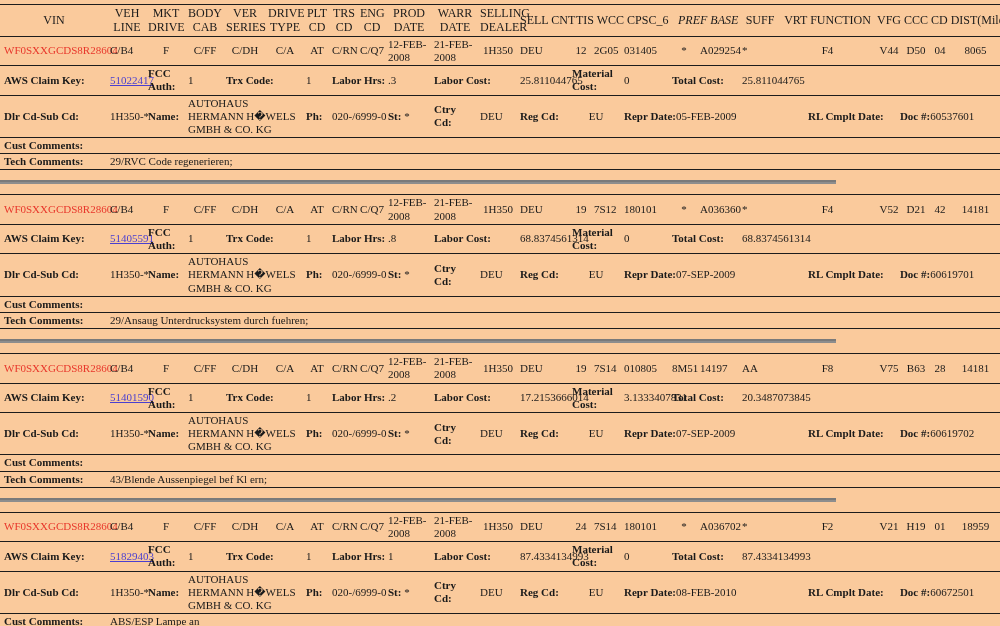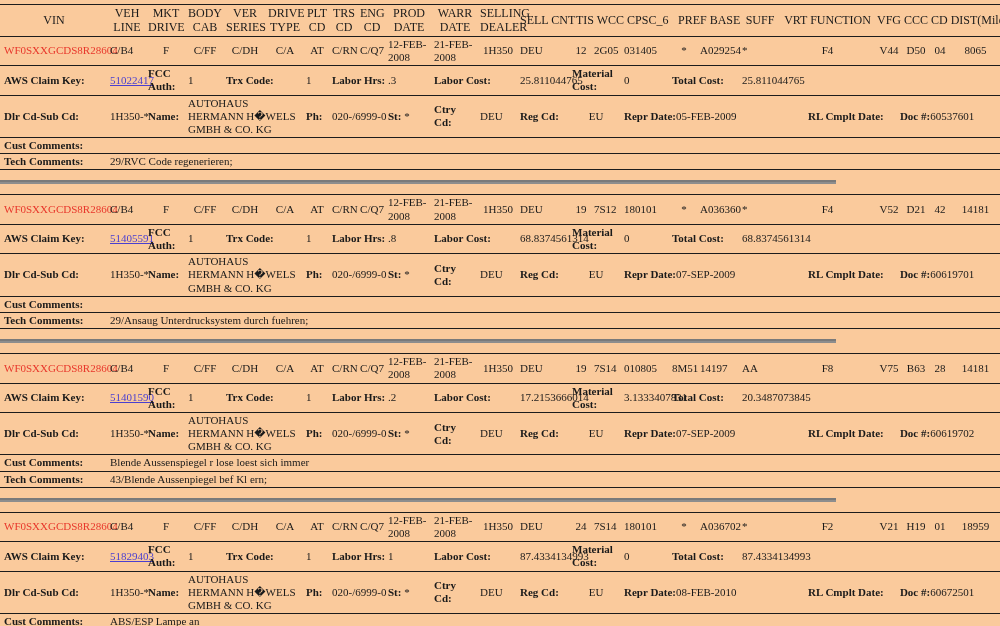--- a/index.html
+++ b/index.html
@@ -29,21 +29,21 @@
   .c{padding:1px 2px;}
   .pl{padding-left:4px;}
   .ctr{text-align:center;}
   .rgt{text-align:center;padding-right:3px;}
   .b{font-weight:bold;}
   .red{color:var(--red);white-space:nowrap;}
   .lnk{color:var(--lnk);text-decoration:underline;cursor:pointer;}
   .pre{white-space:pre-line;}
   .nw{white-space:nowrap;}
   .h-tis{grid-column:14/17;text-align:left;padding-left:6px;}
-  .h-prefbase{grid-column:17/19;text-align:right;padding-left:8px;}
+  .h-prefbase{grid-column:17/19;text-align:right;padding-left:8px;font-style:italic;}
   .h-vfg{grid-column:21/25;text-align:right;padding-right:3px;white-space:nowrap;}
   .rl-pad{padding-left:28px;text-align:right;}
   .sep{width:836px;height:2px;border-top:2px solid var(--sep);border-bottom:2px solid #8d8d8d;margin:10px 0;}
 </style>
 </head>
 <body>
 
 <div class="block">
   <div class="row g-main hdr">
     <div class="c ctr">VIN</div>
@@ -272,21 +272,20 @@
       <div class="c">DEU</div>
       <div class="c b">Reg Cd:</div>
       <div class="c ctr">EU</div>
       <div class="c nw"><span class="b">Repr Date:</span><span>07-SEP-2009</span></div>
       <div class="c"></div>
       <div class="c b rl-pad nw">RL Cmplt Date:</div>
       <div class="c rgt nw"><span class="b">Doc #:</span><span>60619702</span></div>
     </div>
     <div class="row g-comment comment-row">
       <div class="c pl b">Cust Comments:</div>
-      <div class="c">Blende Aussenspiegel r lose loest sich immer</div>
     </div>
     <div class="row g-comment comment-row">
       <div class="c pl b">Tech Comments:</div>
       <div class="c">43/Blende Aussenpiegel bef Kl ern;</div>
     </div>
   </div>
   </div>
 <div class="sep"></div>
 <div class="block">
     <div class="rec">

